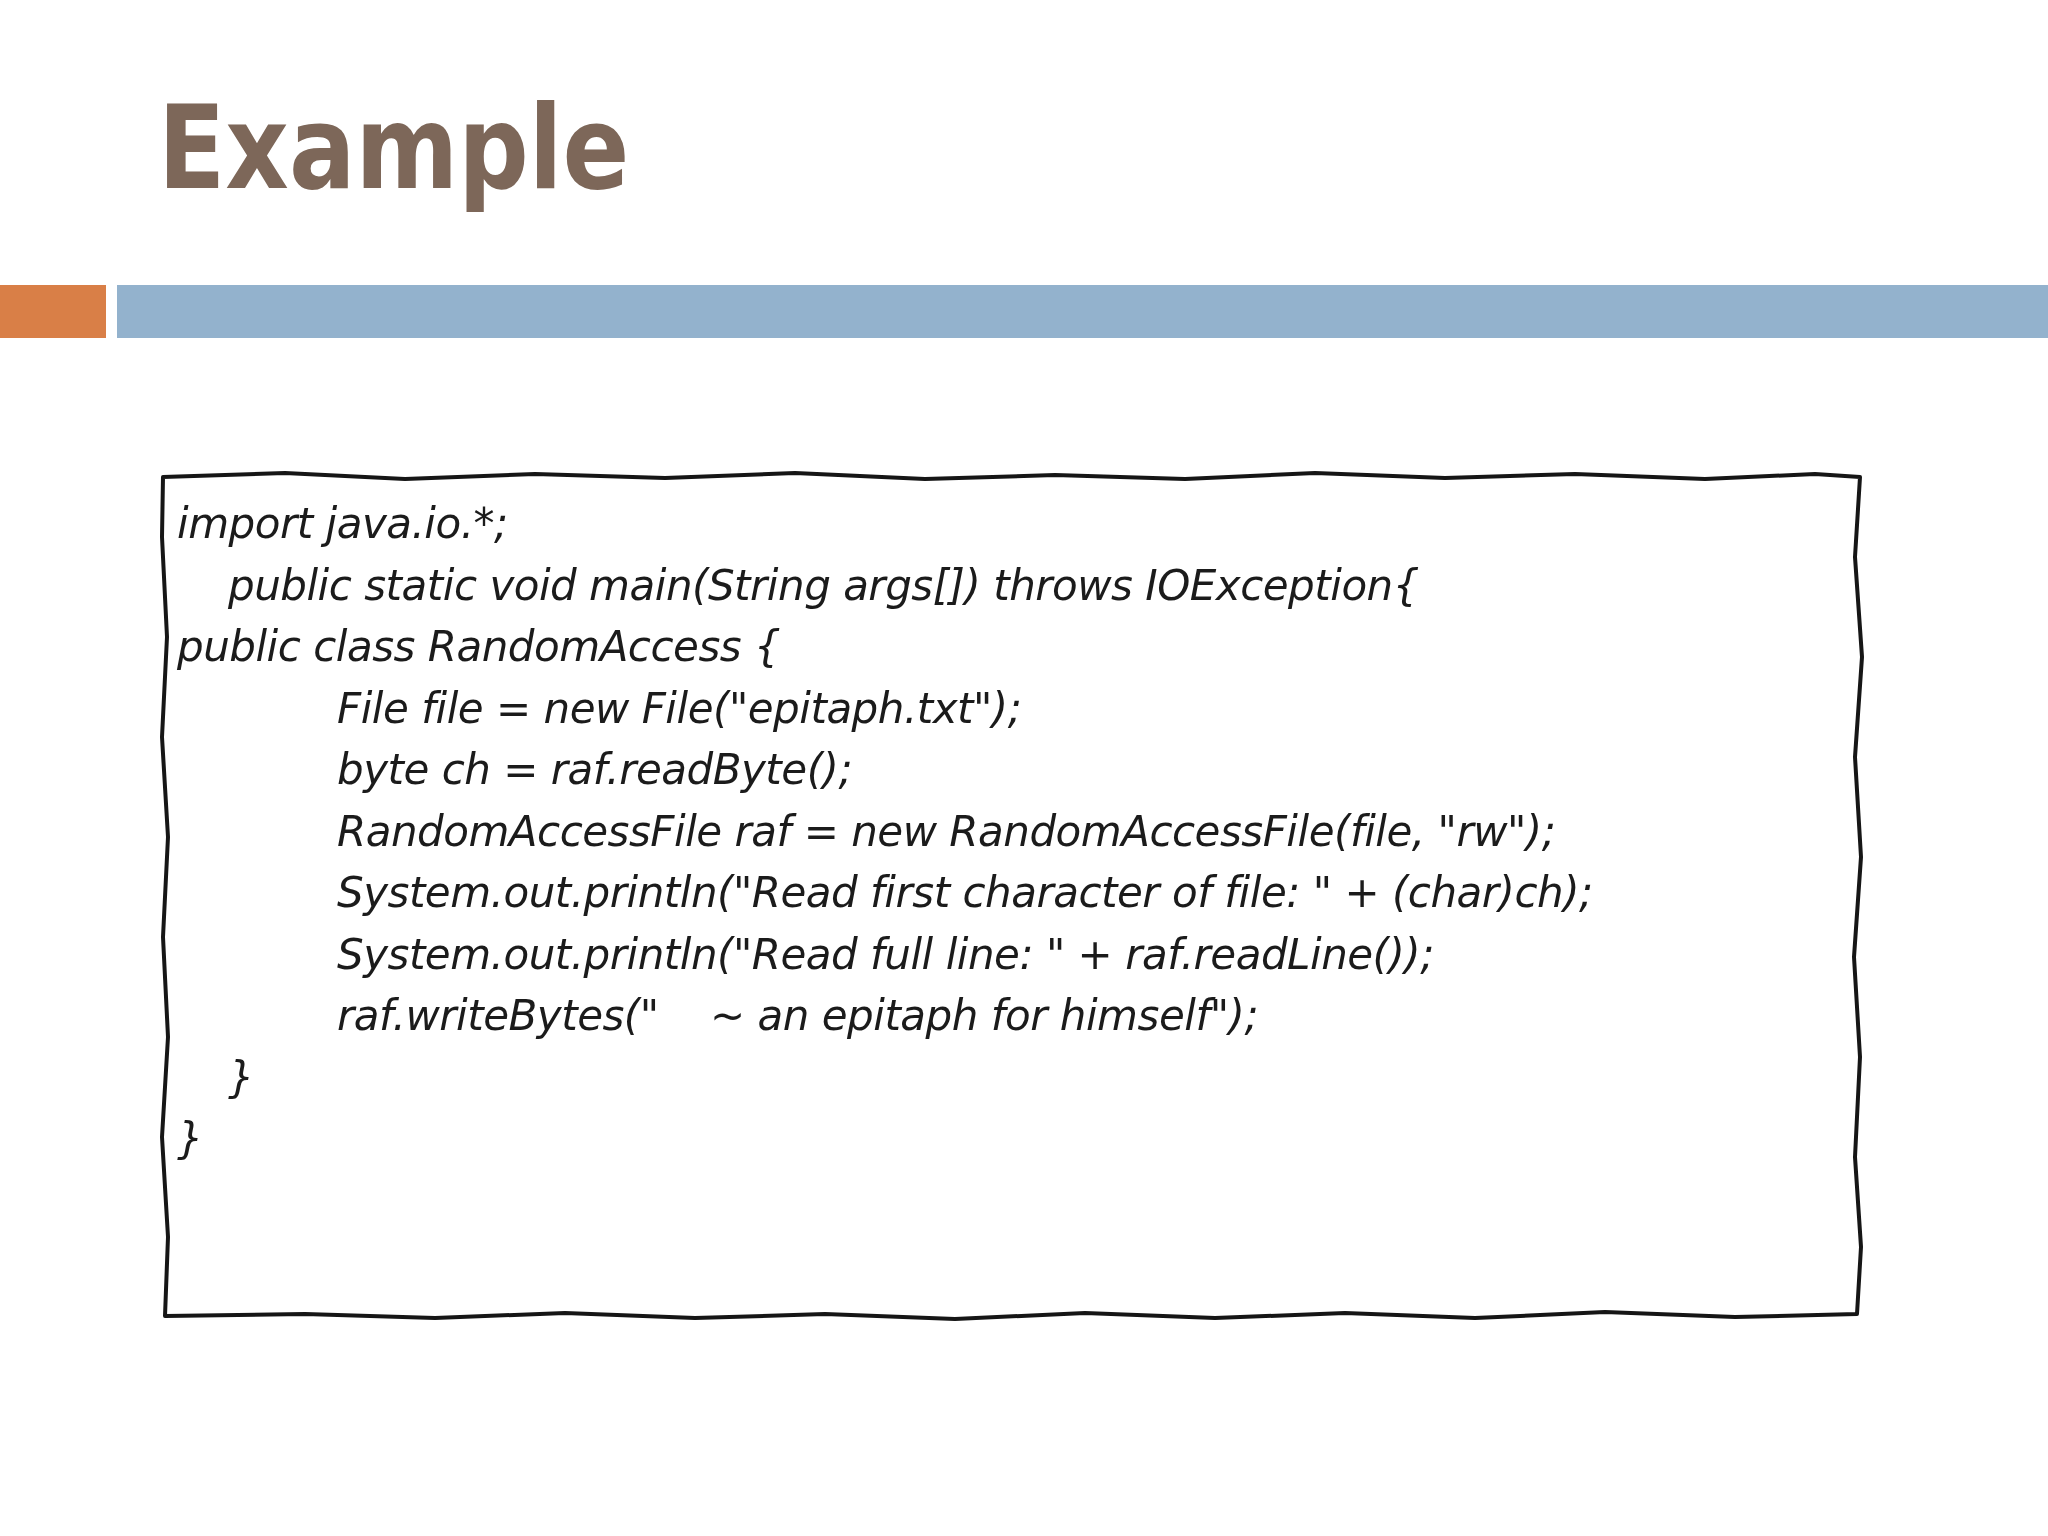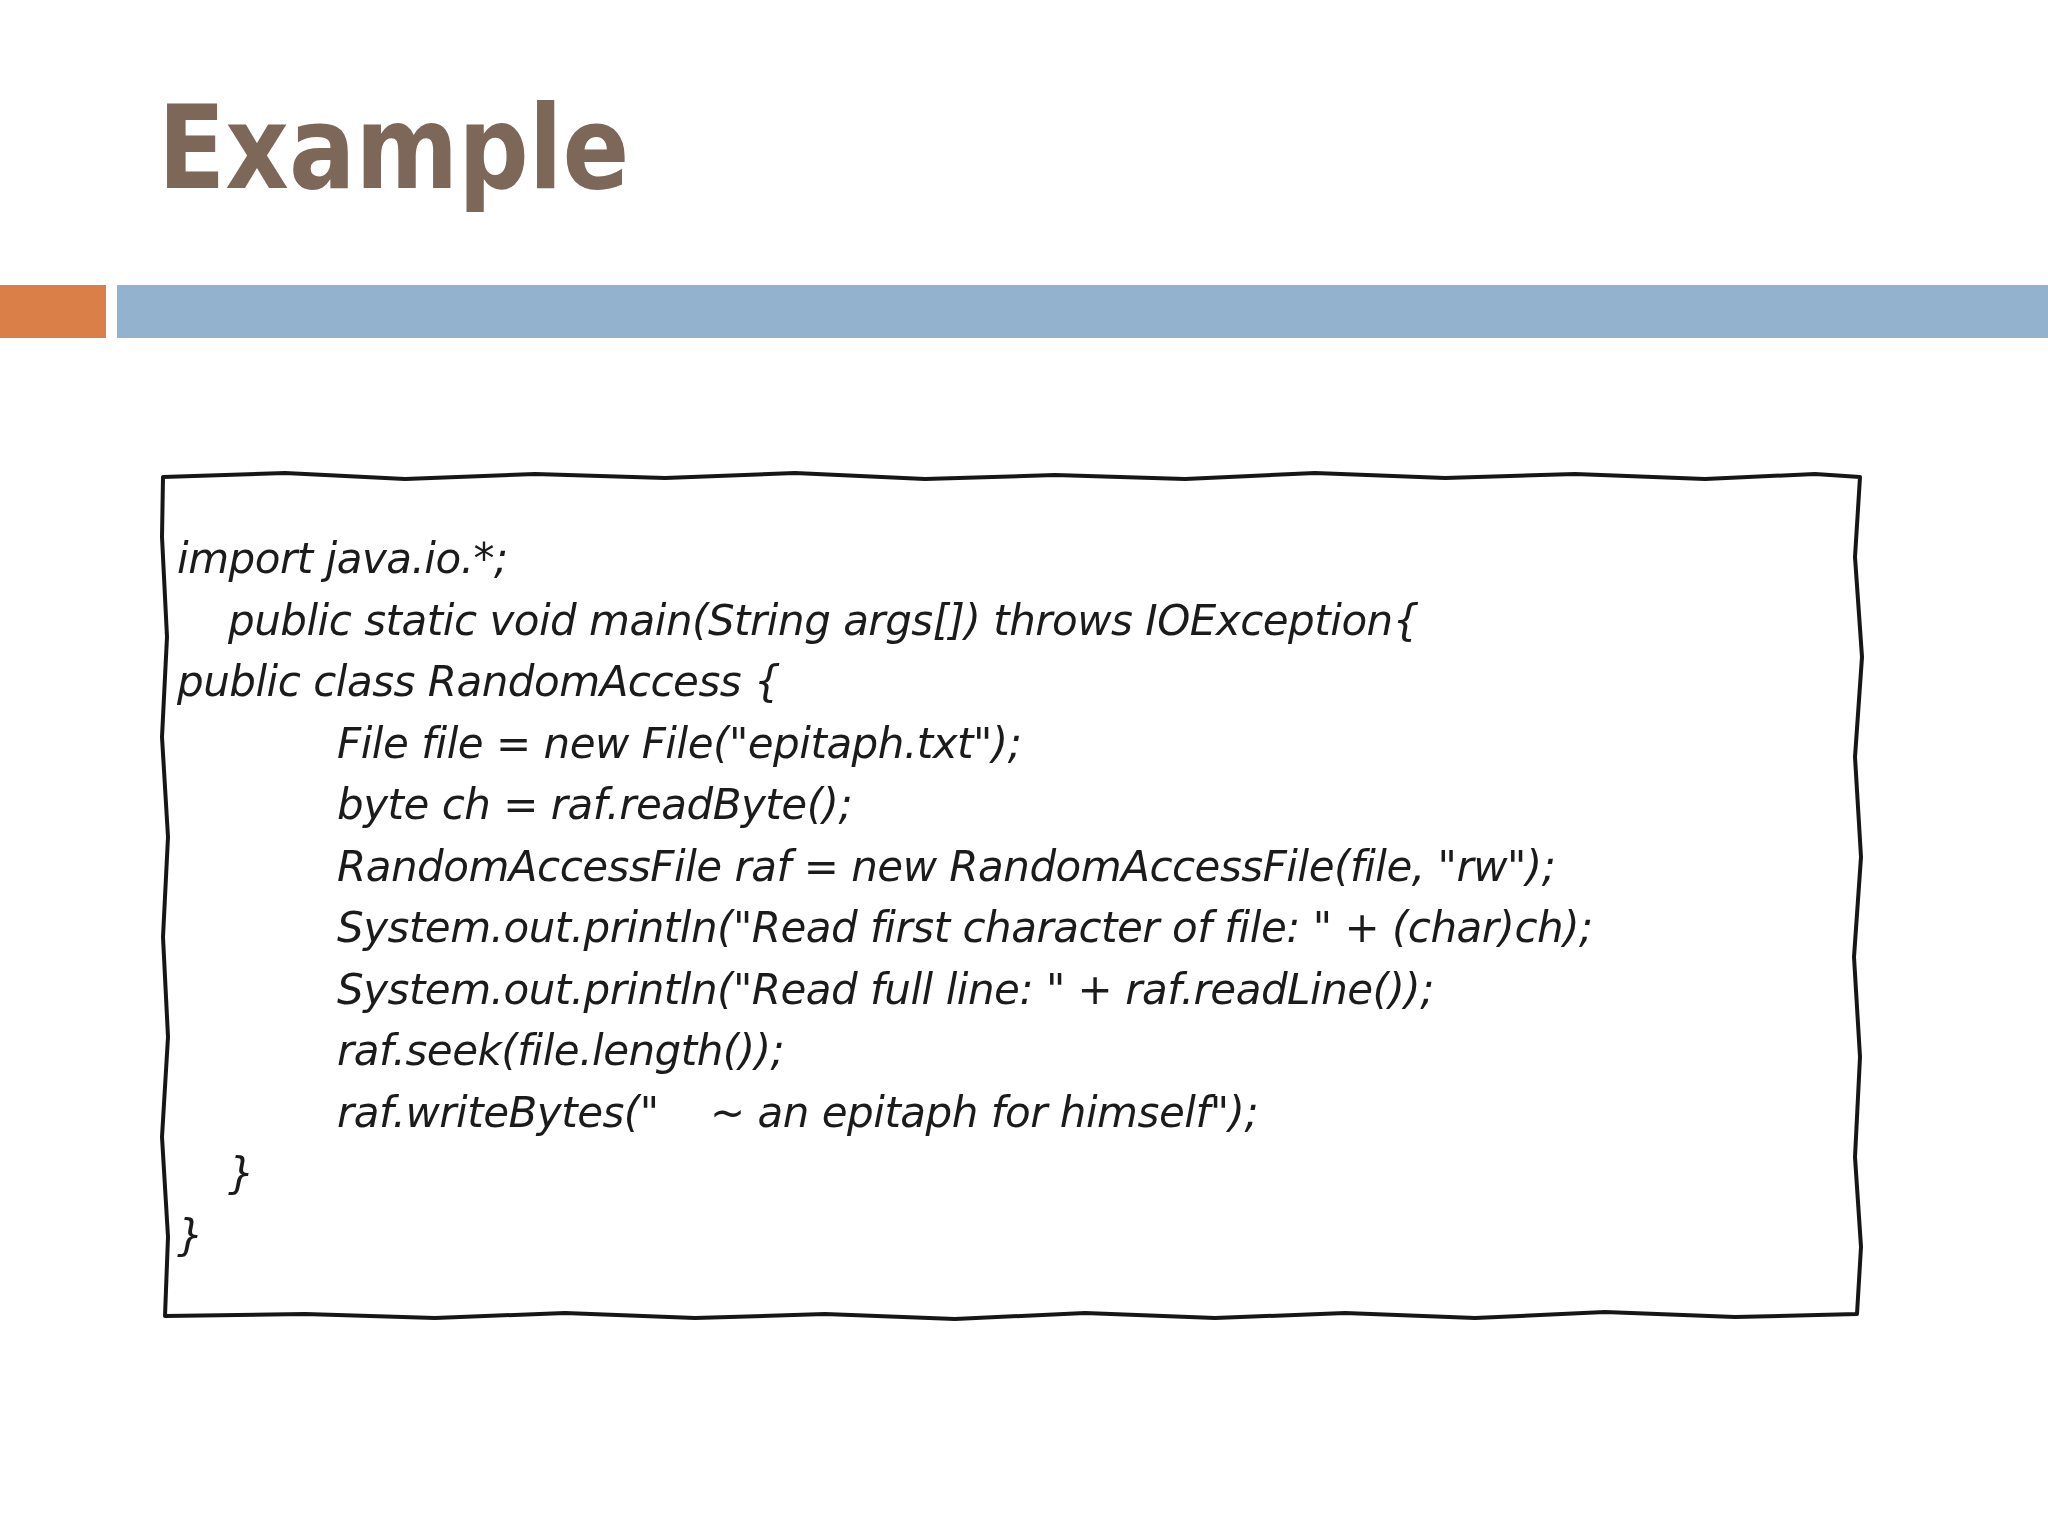--- a/index.html
+++ b/index.html
@@ -71,21 +71,20 @@
     position: absolute;
     left: 22px;
     top: 26px;
     right: 16px;
     font-family: "DejaVu Sans", sans-serif;
     font-style: italic;
     font-size: 42px;
     line-height: 61.5px;
     letter-spacing: -0.5px;
     color: var(--code-color, #1b1b1b);
-    margin-top: 35px;
   }
   .code-line {
     white-space: pre;
   }
   .code-line.i0 { margin-left: 0; }
   .code-line.i1 { margin-left: 51px; }
   .code-line.i2 { margin-left: 160px; }
 </style>
 </head>
 <body>
@@ -108,20 +107,19 @@
 
     <div class="codelines">
         <div class="code-line i0">import java.io.*;</div>
         <div class="code-line i1">public static void main(String args[]) throws IOException{</div>
         <div class="code-line i0">public class RandomAccess {</div>
         <div class="code-line i2">File file = new File("epitaph.txt");</div>
         <div class="code-line i2">byte ch = raf.readByte();</div>
         <div class="code-line i2">RandomAccessFile raf = new RandomAccessFile(file, "rw");</div>
         <div class="code-line i2">System.out.println("Read first character of file: " + (char)ch);</div>
         <div class="code-line i2">System.out.println("Read full line: " + raf.readLine());</div>
-        <div class="code-line i2">raf.seek(file.length());</div>
         <div class="code-line i2">raf.writeBytes("    ~ an epitaph for himself");</div>
         <div class="code-line i1">}</div>
         <div class="code-line i0">}</div>
       </div>
   </div>
 
 </div>
 
 </body></html>

